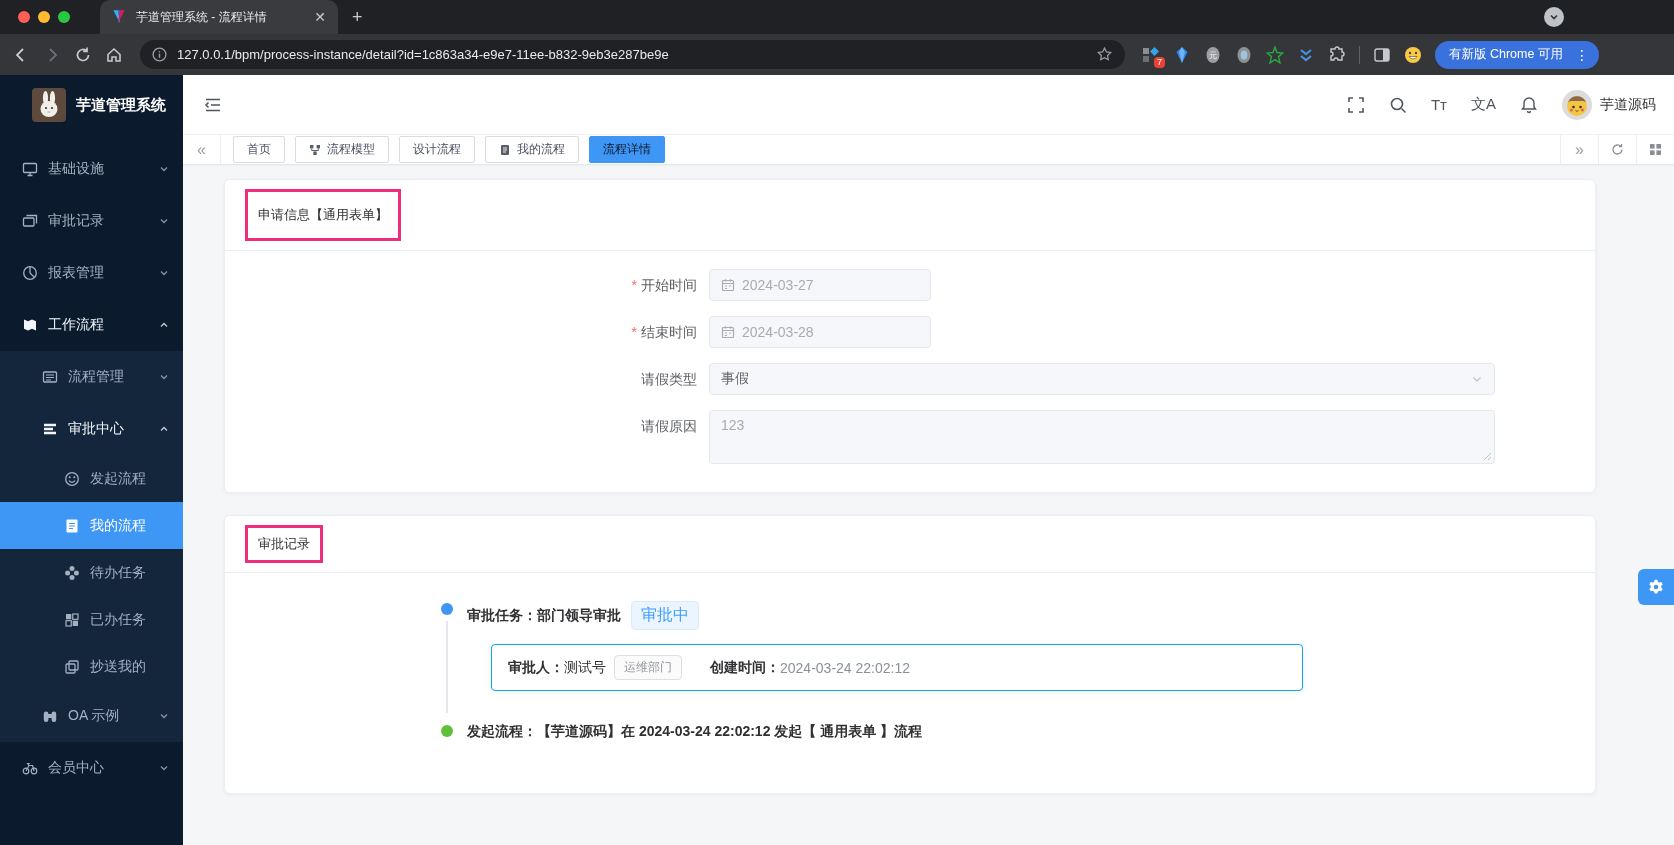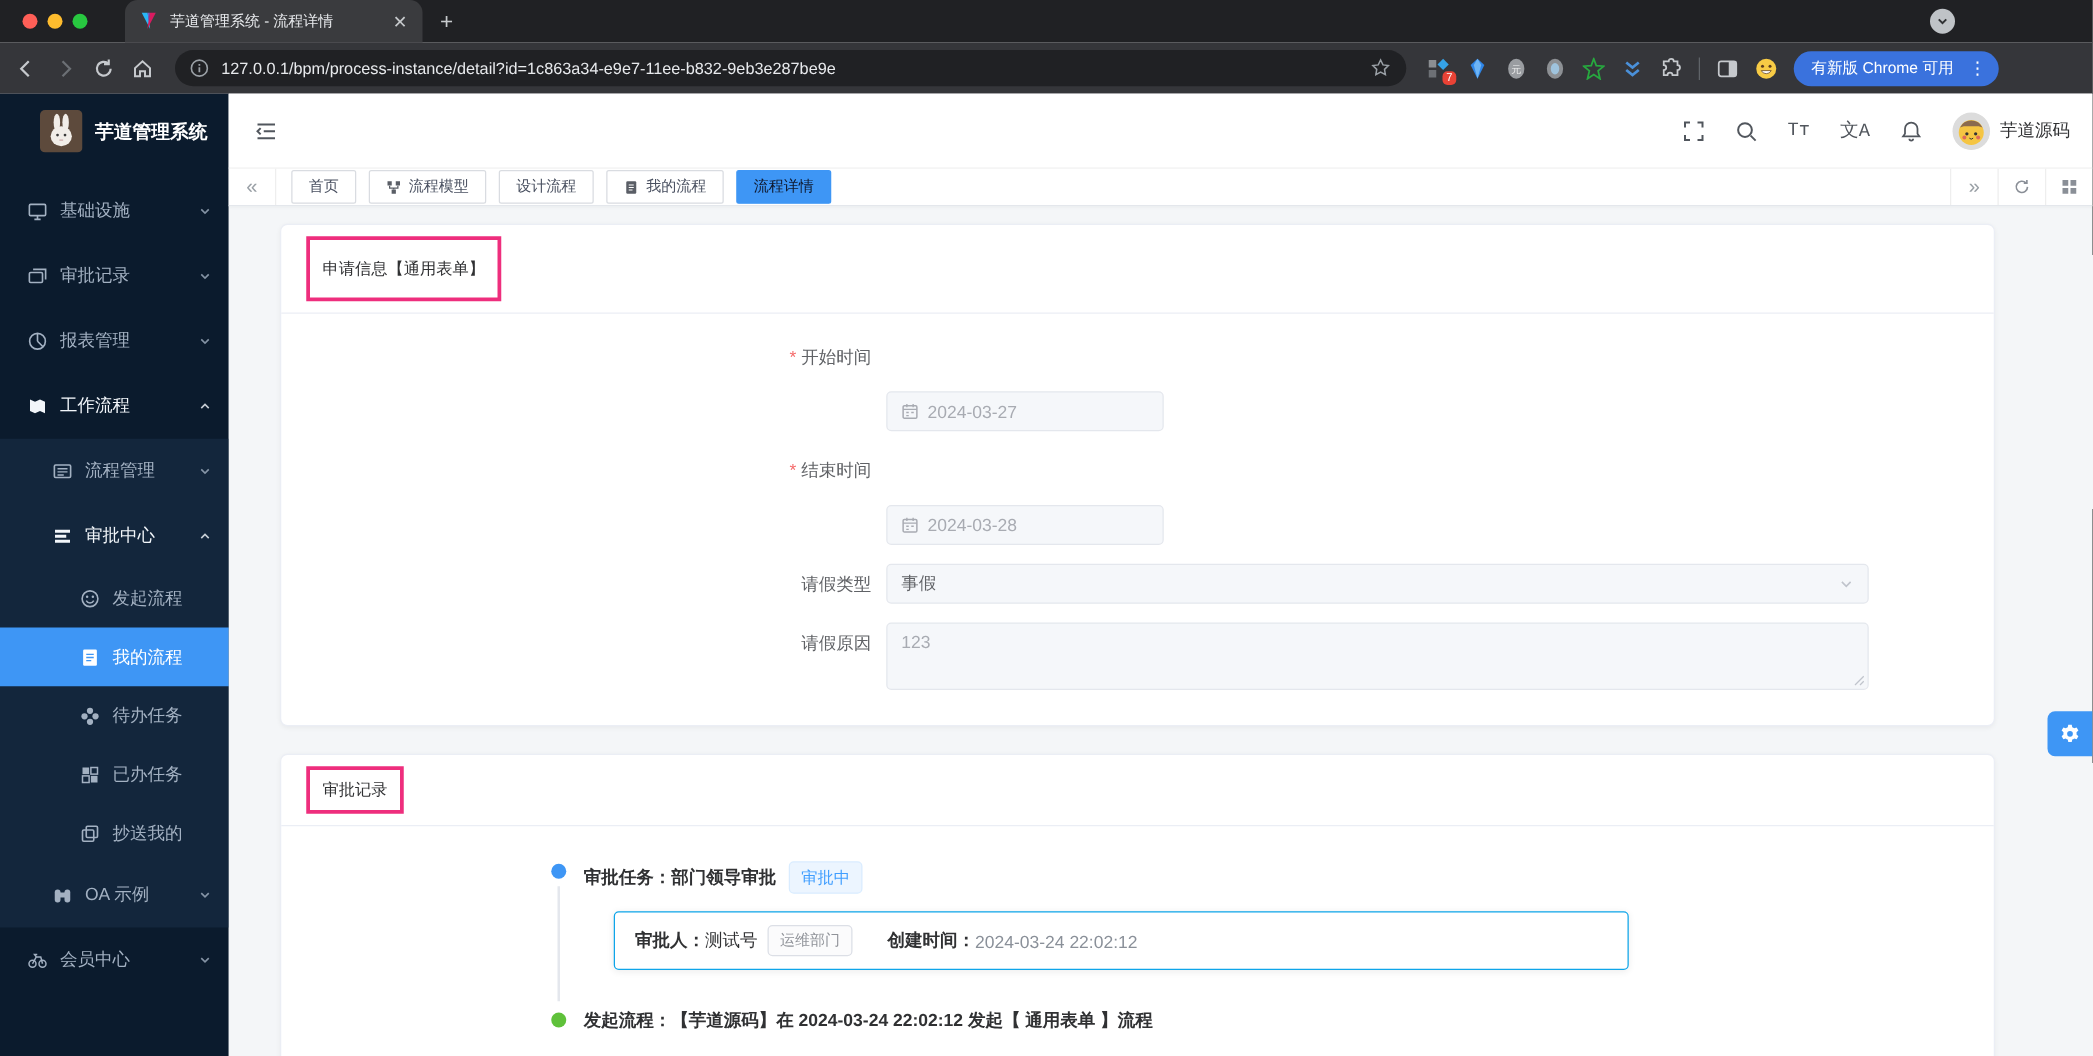--- a/index.html
+++ b/index.html
@@ -48,21 +48,21 @@
   .submenu { background:#13263c; }
   .mi.bright { color:#f2f6fa; }
   .mi.active { background:#3e96f5; color:#fff; }
   .mic { width:16px; height:16px; flex:none; }
 
   .main { flex:1; display:flex; flex-direction:column; position:relative; background:#f4f6f8; min-width:0; }
   .app-header { height:60px; background:#fff; display:flex; align-items:center; padding:0 18px 0 20px;
                 border-bottom:1px solid #f0f0f0; }
   .hd-right { margin-left:auto; display:flex; align-items:center; gap:24px; color:#51565d; }
   .hd-ic { width:18px; height:18px; }
-  .txt-ic { font-size:15px; color:#51565d; white-space:nowrap;font-family:Liberation Mono, monospace; }
+  .txt-ic { font-size:15px; color:#51565d; white-space:nowrap; }
   .userbox { display:flex; align-items:center; gap:8px; }
   .avatar { width:30px; height:30px; border-radius:50%; overflow:hidden; background:#e3e3e3; flex:none; }
   .uname { font-size:14px; color:#303133; white-space:nowrap; }
 
   .tagsbar { height:30px; background:#fff; border-bottom:1px solid #e4e7ec; display:flex; align-items:center;
              box-shadow:0 1px 2px rgba(0,0,0,.03); }
   .tb-arrow { width:38px; height:100%; display:flex; align-items:center; justify-content:center; color:#9aa0a6; }
   .tb-arrow.l { border-right:1px solid #eee; }
   .tb-arrow.r { border-left:1px solid #eee; }
   .tagtabs { display:flex; gap:10px; padding-left:12px; flex:1; align-items:center; }
@@ -79,36 +79,36 @@
   .annot.small { padding:7px 10px; }
 
   
   .el-form { padding:18px 100px 28px 380px; }
   .frow { display:flex; align-items:flex-start; margin-bottom:15px; }
   .flabel { width:104px; text-align:right; font-size:14px; color:#606266; padding-right:12px; line-height:32px;
             flex:none; white-space:nowrap; }
   .req::before { content:"*"; color:#f56c6c; margin-right:4px; }
   .inp { background:#f5f7fa; border:1px solid #e4e7ed; border-radius:4px; height:32px; display:flex;
          align-items:center; gap:7px; padding:0 11px; font-size:14px; }
-  .inp.date { width:222px; color:#a8abb2;margin-top:44px; }
+  .inp.date { width:222px; color:#a8abb2; }
   .inp.select { flex:1; color:#606266; }
   .inp.select .chevd { margin-left:auto; }
   .txa { flex:1; background:#f5f7fa; border:1px solid #e4e7ed; border-radius:4px; height:54px;
          padding:6px 11px; font-size:14px; color:#a8abb2; position:relative; }
   .resize-h { position:absolute; right:2px; bottom:2px; }
 
   
   .rec-body { padding:28px 20px 52px 216px; }
   .tl-item { position:relative; padding-left:26px; }
   .dot { position:absolute; left:0; top:2px; width:12px; height:12px; border-radius:50%; }
   .dot.blue { background:#3e96f5; }
   .dot.green { background:#5fc13a; }
   .tl-line { position:absolute; left:5px; top:20px; width:2px; height:92px; background:#e4e7ed; }
   .tl-title { font-size:14px; font-weight:bold; color:#303133; display:flex; align-items:center; gap:10px; }
-  .status-tag { background:#ecf5ff; border:1px solid #d9ecff; color:#409eff; font-size:13px; font-weight:normal;
+  .status-tag { background:#ecf5ff; border:1px solid #d9ecff; color:#409eff; font-size:16px; font-weight:normal;
                 padding:3px 9px; border-radius:4px; }
   .appr-card { margin:14px 0 0 24px; width:812px; background:#fff; border:1px solid #0ea5e9; border-radius:4px;
                box-shadow:0 1px 6px rgba(0,0,0,.07); padding:10px 16px; display:flex; align-items:center;
                font-size:14px; }
   .b { font-weight:bold; color:#303133; }
   .dept-tag { margin:0 28px 0 8px; border:1px solid #dcdfe6; background:#fbfbfc; color:#909399; font-size:12px;
               padding:3px 9px; border-radius:4px; }
   .gray { color:#8a9099; }
   .tl-item.second { margin-top:32px; }
 

